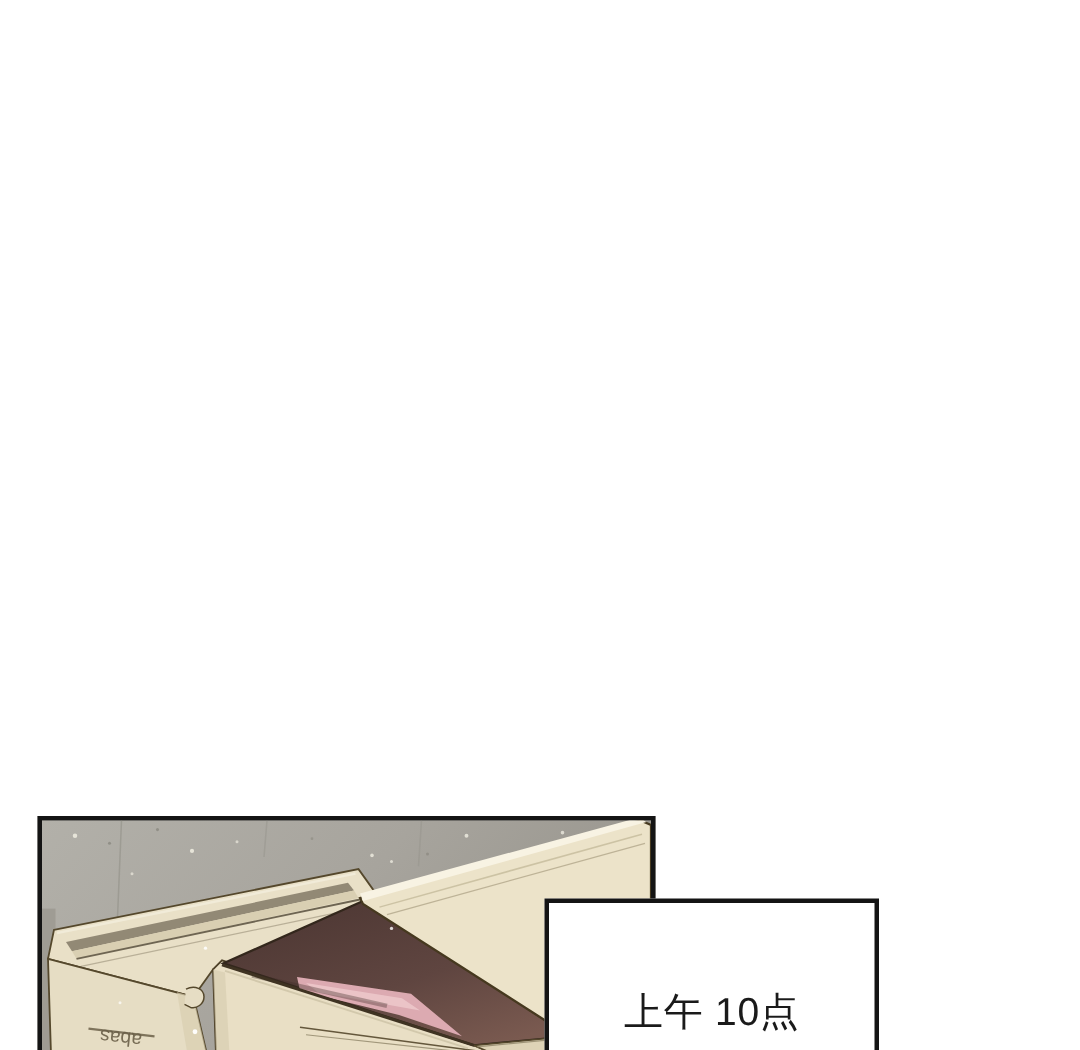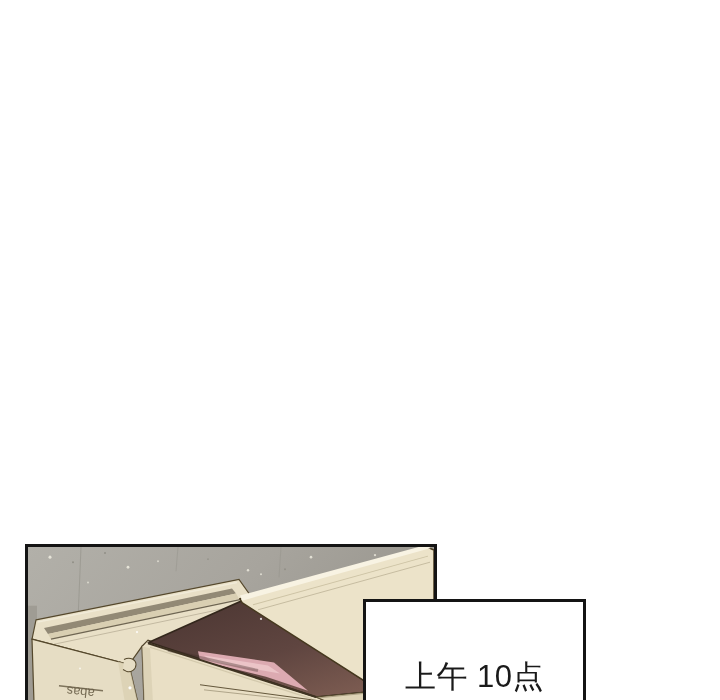--- a/index.html
+++ b/index.html
@@ -37,21 +37,21 @@
     width: 223px;
     height: 115px; 
     box-sizing: border-box;
     border: 3px solid #141414;
     background: #ffffff;
     text-align: center;
     z-index: 5;
   }
   .caption-text {
     margin-top: 58px;
-    font-size: 31px;
+    font-size: 26px;
     line-height: 1.1;
     color: #1a1a1a;
     letter-spacing: 0.5px;
   }
 </style>
 </head>
 <body>
 
 <div class="page">
 

